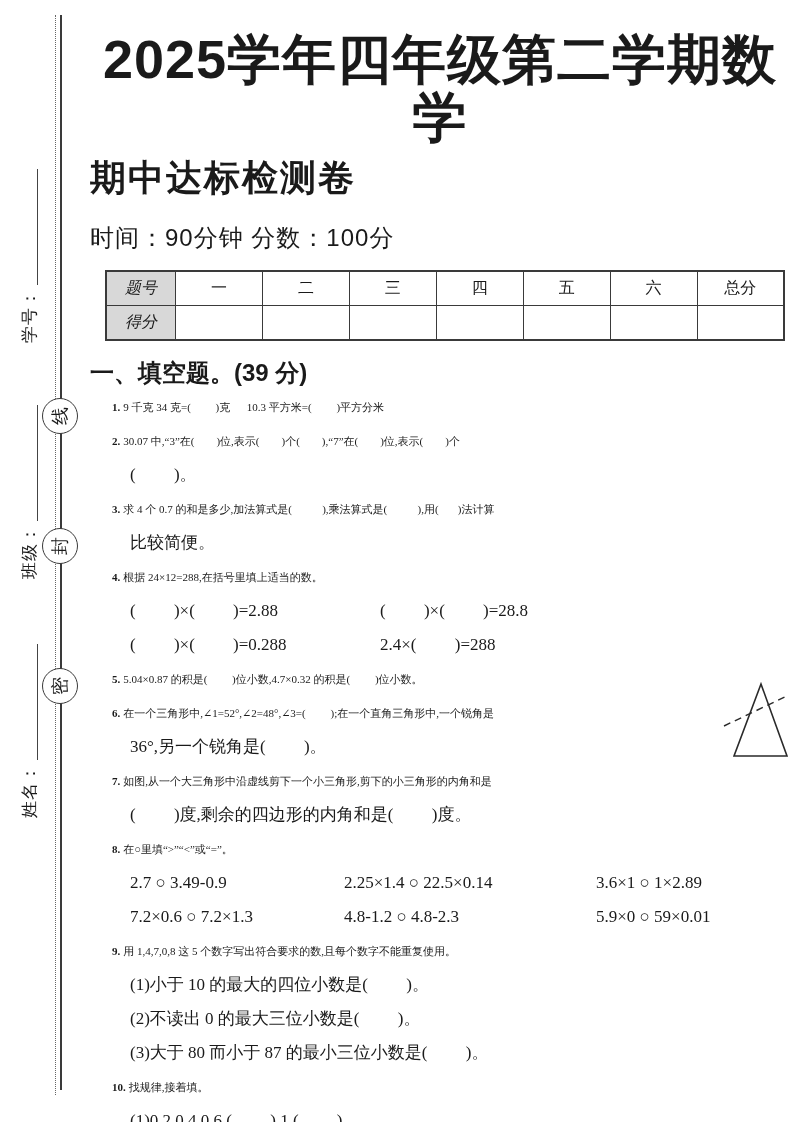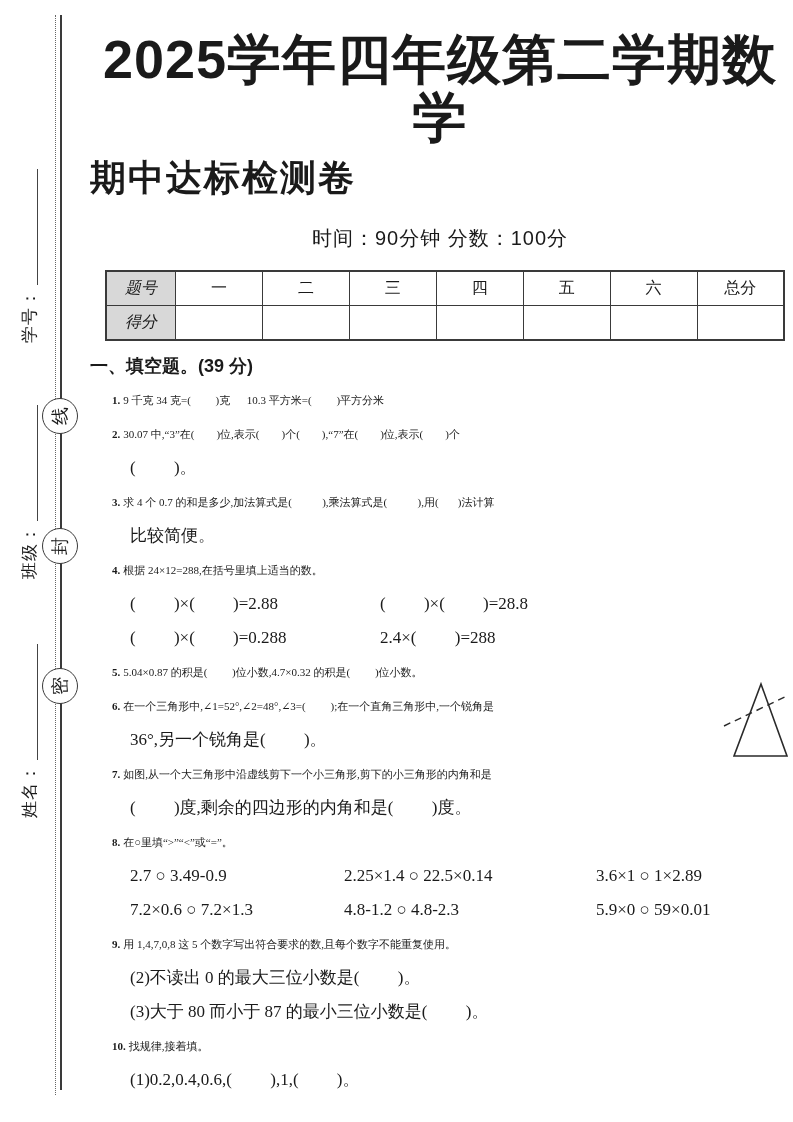--- a/index.html
+++ b/index.html
@@ -21,31 +21,31 @@
     transform:rotate(-90deg);display:flex;align-items:flex-end;font-size:17px;}
   .m-label{white-space:nowrap;letter-spacing:1px;}
   .m-blank{display:inline-block;width:116px;height:0;border-bottom:1.6px solid #444;
     margin-left:4px;margin-bottom:3px;}
   
   .content{position:absolute;left:90px;top:0;width:700px;}
   .title1{margin-top:30px;text-align:center;font-family:"Liberation Sans","DejaVu Sans",sans-serif;
     font-weight:bold;font-size:54px;line-height:58px;letter-spacing:1px;}
   .title2{text-align:left;font-family:Liberation Mono, monospace;
     font-weight:bold;font-size:36px;line-height:70px;letter-spacing:2px;}
-  .meta{text-align:center;font-family:"Liberation Sans","DejaVu Sans",sans-serif;
-    font-size:20px;line-height:28px;margin-top:8px;letter-spacing:1px;}
+  .meta{text-align:left;font-family:"Liberation Sans","DejaVu Sans",sans-serif;
+    font-size:24px;line-height:28px;margin-top:8px;letter-spacing:1px;}
   
   table.score{border-collapse:collapse;margin:18px 0 0 15px;width:680px;
     font-size:16px;table-layout:fixed;}
   table.score td{border:1.2px solid #3a3a3a;height:33px;text-align:center;padding:0;}
   table.score td.hd{background:#d8d8d8;width:68px;font-style:italic;}
   table.score{border:2px solid #3a3a3a;}
   
   .section-heading{font-family:"Liberation Sans","DejaVu Sans",sans-serif;font-weight:bold;
-    font-size:18px;line-height:34px;margin-top:8px;white-space:pre-wrap;}
+    font-size:24px;line-height:34px;margin-top:15px;white-space:pre-wrap;}
   .qline{font-size:11px;line-height:34px;white-space:pre-wrap;padding-left:22px;}
   .qline .qnum{font-weight:bold;padding-right:3px;}
   .qcont{font-size:17px;line-height:34px;white-space:pre-wrap;padding-left:40px;}
   .q4col1{display:inline-block;width:250px;}
   .q8col1{display:inline-block;width:214px;}
   .q8col2{display:inline-block;width:252px;}
   
   .tri-fig{position:absolute;left:723px;top:676px;width:68px;height:88px;}
 </style>
 </head>
@@ -128,20 +128,21 @@
   <div class="qcont">36°,另一个锐角是(         )。</div>
 
   <div class="qline"><span class="qnum">7.</span><span>如图,从一个大三角形中沿虚线剪下一个小三角形,剪下的小三角形的内角和是</span></div>
   <div class="qcont">(         )度,剩余的四边形的内角和是(         )度。</div>
 
   <div class="qline"><span class="qnum">8.</span><span>在○里填“&gt;”“&lt;”或“=”。</span></div>
   <div class="qcont"><span class="q8col1">2.7 ○ 3.49-0.9</span><span class="q8col2">2.25×1.4 ○ 22.5×0.14</span><span>3.6×1 ○ 1×2.89</span></div>
   <div class="qcont"><span class="q8col1">7.2×0.6 ○ 7.2×1.3</span><span class="q8col2">4.8-1.2 ○ 4.8-2.3</span><span>5.9×0 ○ 59×0.01</span></div>
 
   <div class="qline"><span class="qnum">9.</span><span>用 1,4,7,0,8 这 5 个数字写出符合要求的数,且每个数字不能重复使用。</span></div>
+  <div class="qcont">(1)小于 10 的最大的四位小数是(         )。</div>
   <div class="qcont">(2)不读出 0 的最大三位小数是(         )。</div>
   <div class="qcont">(3)大于 80 而小于 87 的最小三位小数是(         )。</div>
 
   <div class="qline"><span class="qnum">10.</span><span>找规律,接着填。</span></div>
   <div class="qcont">(1)0.2,0.4,0.6,(         ),1,(         )。</div>
 
 </div>
 
 <svg class="tri-fig" viewBox="0 0 68 88">
   <polygon points="38,8 11,80 64,80" fill="none" stroke="#2a2a2a" stroke-width="1.6"></polygon>

